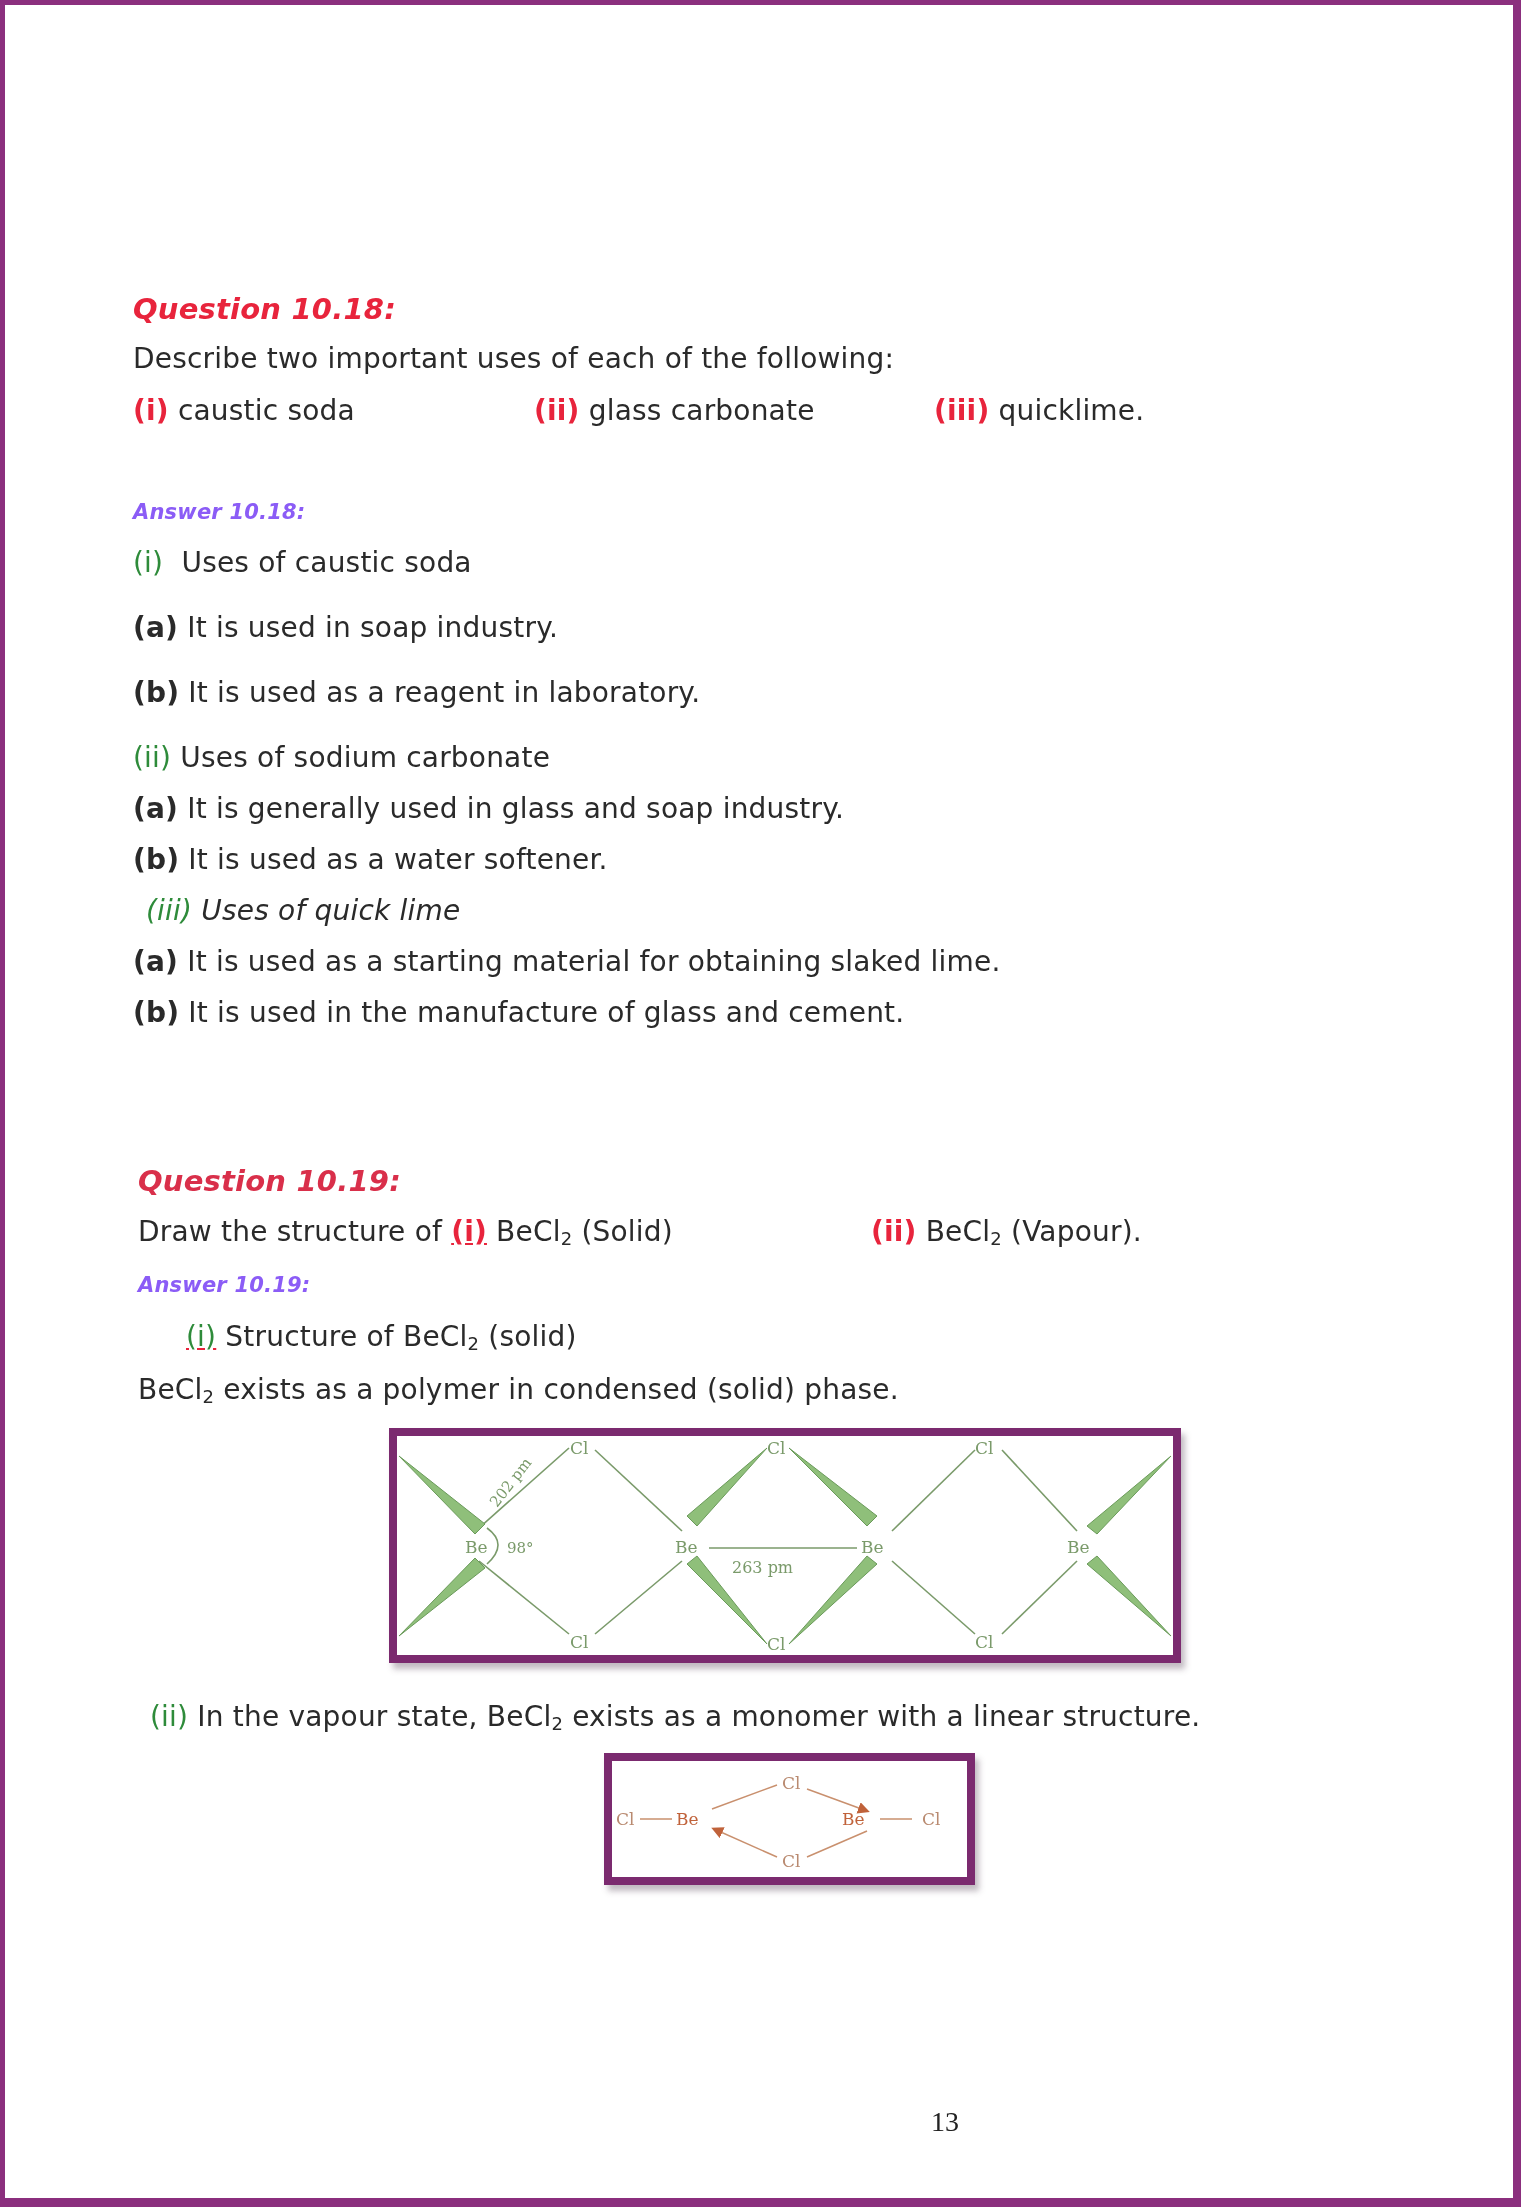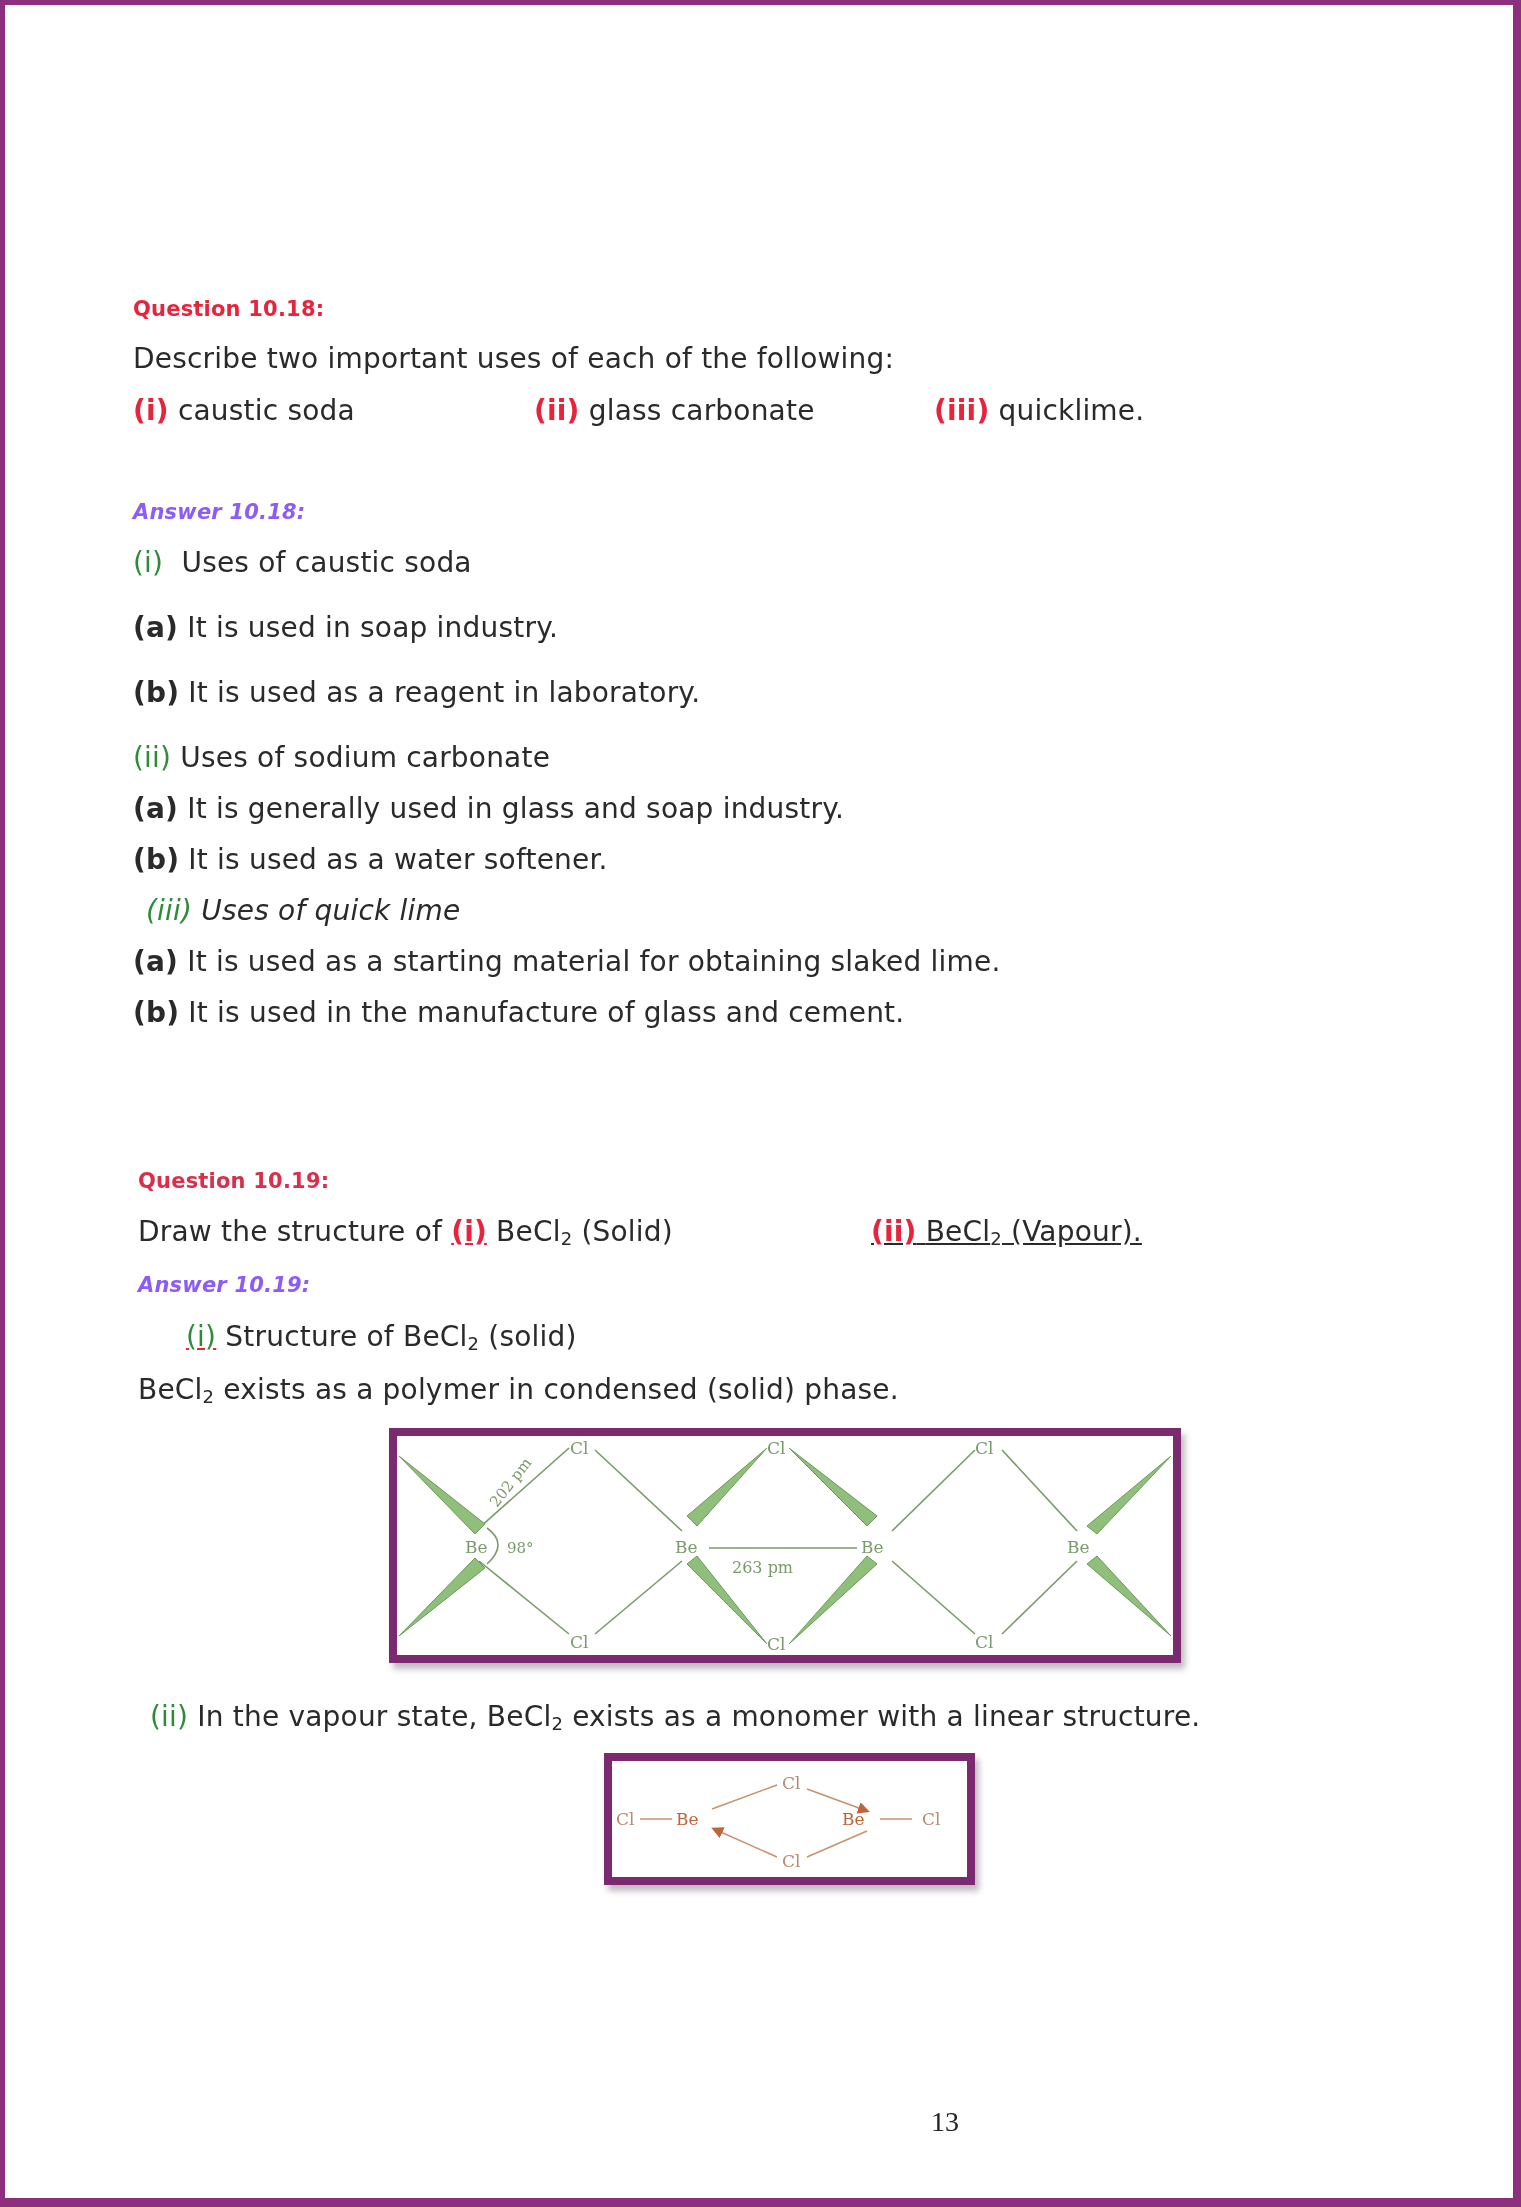--- a/index.html
+++ b/index.html
@@ -1,21 +1,21 @@
 <!DOCTYPE html>
 <html><head>
 <meta charset="utf-8">
 <style>
   html, body { margin:0; padding:0; }
   body { width:1521px; height:2207px; background:#ffffff; position:relative; overflow:hidden;
          font-family:"DejaVu Sans", "Liberation Sans", sans-serif; color:#2a2a2a; }
   .page-border { position:absolute; left:0; top:0; width:1521px; height:2207px; box-sizing:border-box;
                  border:5px solid #8b2f7e; border-right-width:8px; border-bottom-width:9px; }
   .abs { position:absolute; white-space:nowrap; font-size:28px; line-height:34px; letter-spacing:0.2px; }
-  .q-head { color:#e8243c; font-weight:bold; font-size:21px; }
+  .q-head { color:#e8243c; font-weight:bold; font-size:29px;font-style:italic; }
   .a-head { color:#8b5cf6; font-weight:bold; font-size:21px;font-style:italic; }
   .red { color:#e8243c; }
   .green { color:#2e8b3a; }
   .bold { font-weight:bold; color:#2a2a2a; }
   .sub { font-size:18px; vertical-align:-4px; }
   .u { text-decoration:underline; text-decoration-color:#e8243c; }
   .fig { position:absolute; box-sizing:border-box; border:8px solid #7b2a6f; background:#fff;
          box-shadow:4px 6px 6px rgba(80,60,80,0.35); }
   .fig svg { display:block; width:100%; height:100%; }
   .page-num { position:absolute; font-family:Liberation Serif, serif; font-size:28px; color:#222; }
@@ -81,21 +81,21 @@
   <span>It is used in the manufacture of glass and cement.</span>
 </div>
 
 <div class="abs q-head" style="left:138px; top:1164px; color:#d92f4a;">Question 10.19:</div>
 <div class="abs" style="left:138px; top:1215px;">
   <span>Draw the structure of</span>
   <span class="red bold u" style="color:#e8243c">(i)</span>
   <span><span>BeCl</span><span class="sub">2</span></span>
   <span>(Solid)</span>
 </div>
-<div class="abs" style="left:871px; top:1215px;text-decoration:underline;">
+<div class="abs" style="left:871px; top:1215px;">
   <span class="red bold" style="color:#e8243c">(ii)</span>
   <span><span>BeCl</span><span class="sub">2</span></span>
   <span>(Vapour).</span>
 </div>
 
 <div class="abs a-head" style="left:138px; top:1268px;">Answer 10.19:</div>
 <div class="abs" style="left:138px; top:1320px;margin-left:48px;">
   <span class="green u">(i)</span>
   <span><span>Structure of BeCl</span><span class="sub">2</span> <span>(solid)</span></span>
 </div>

